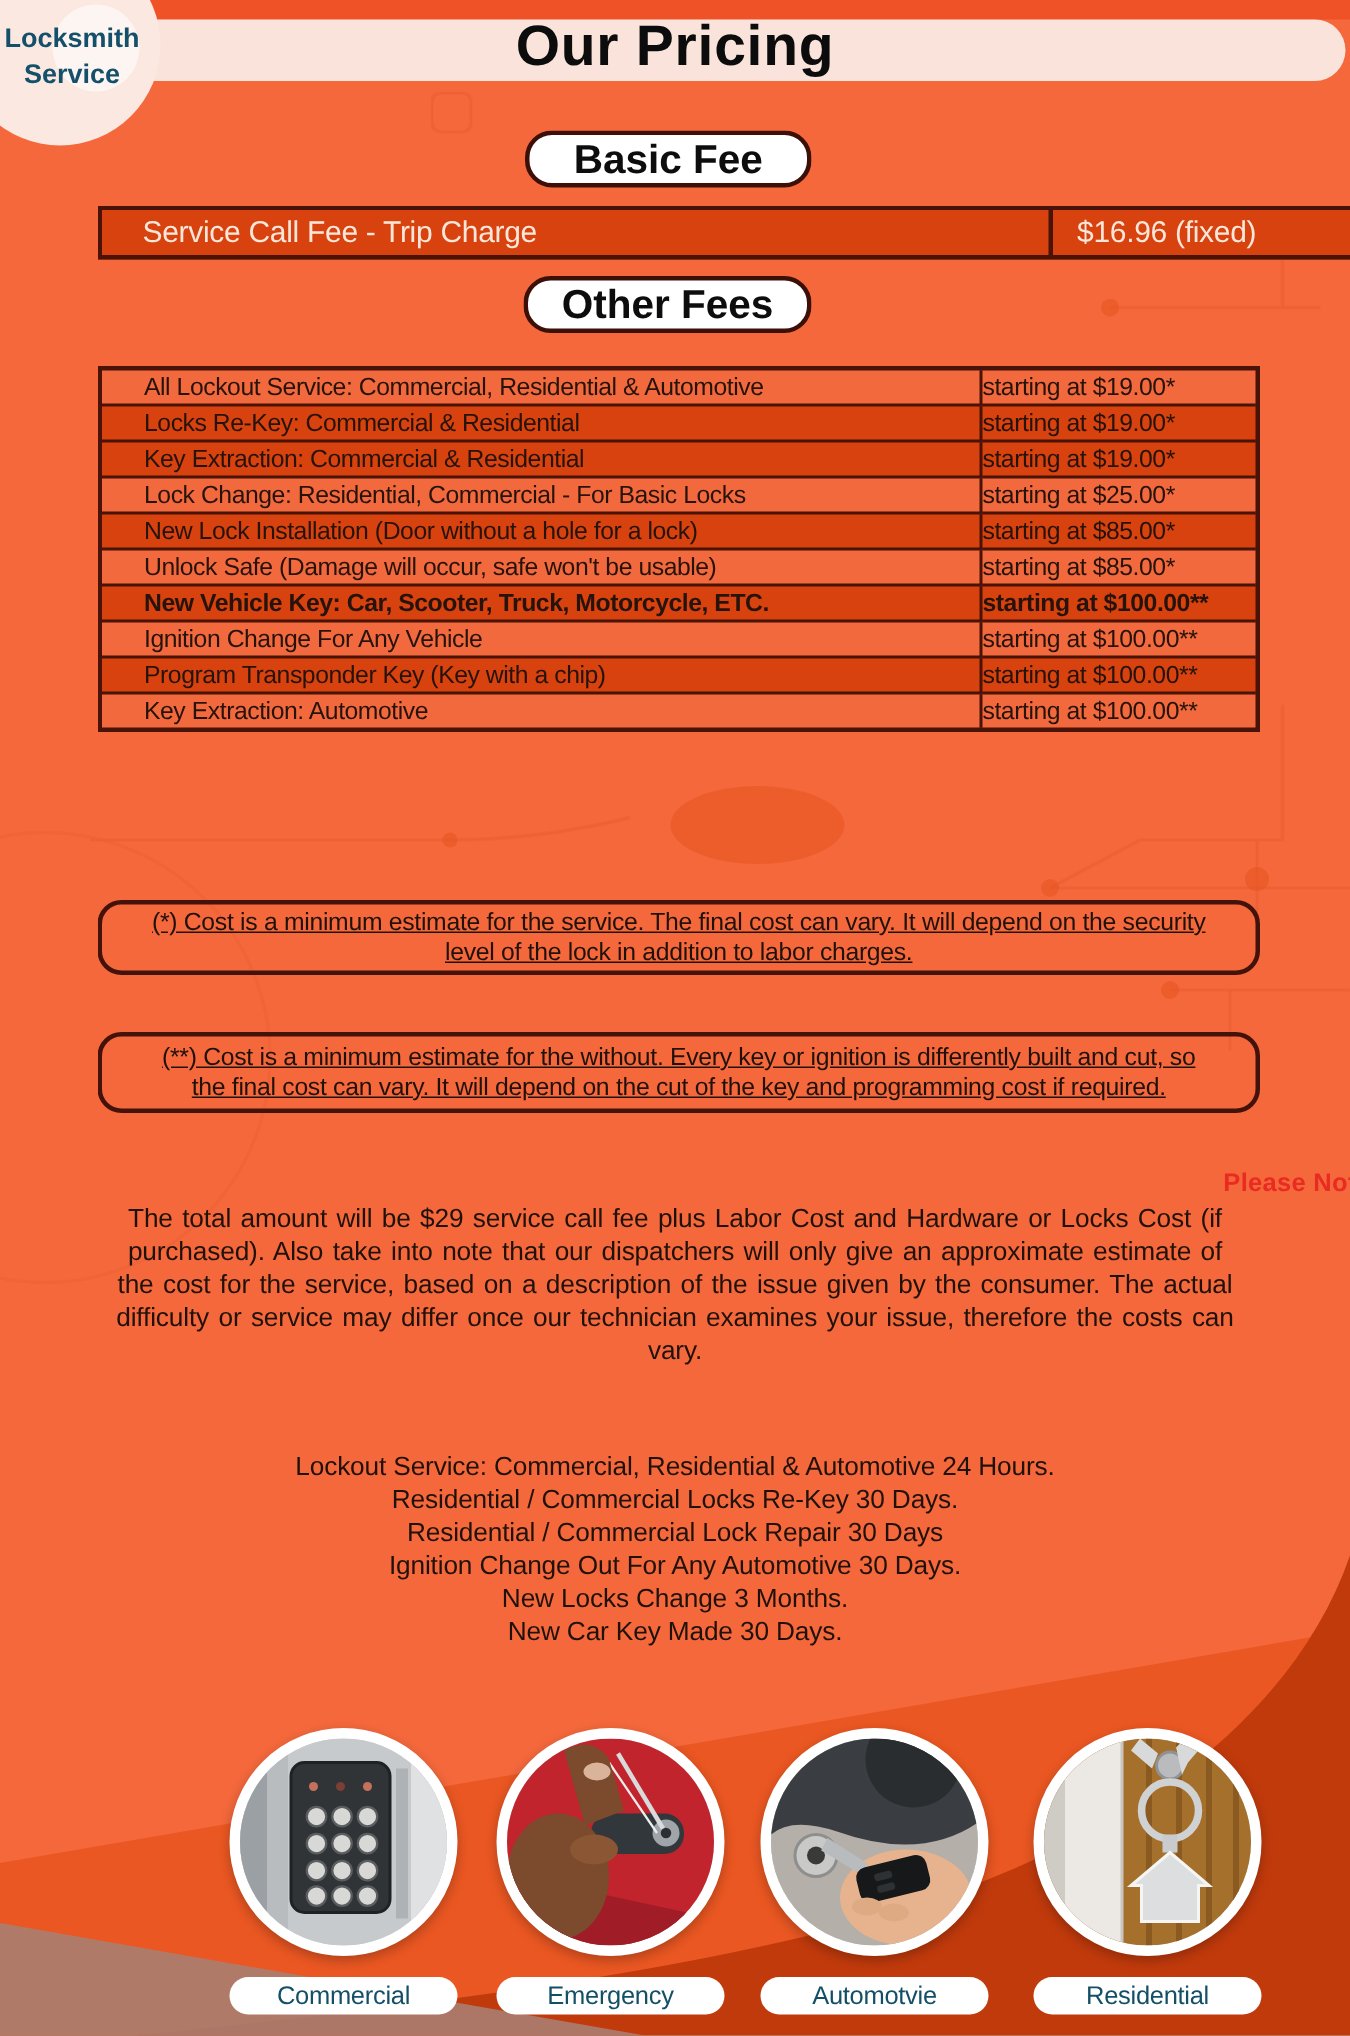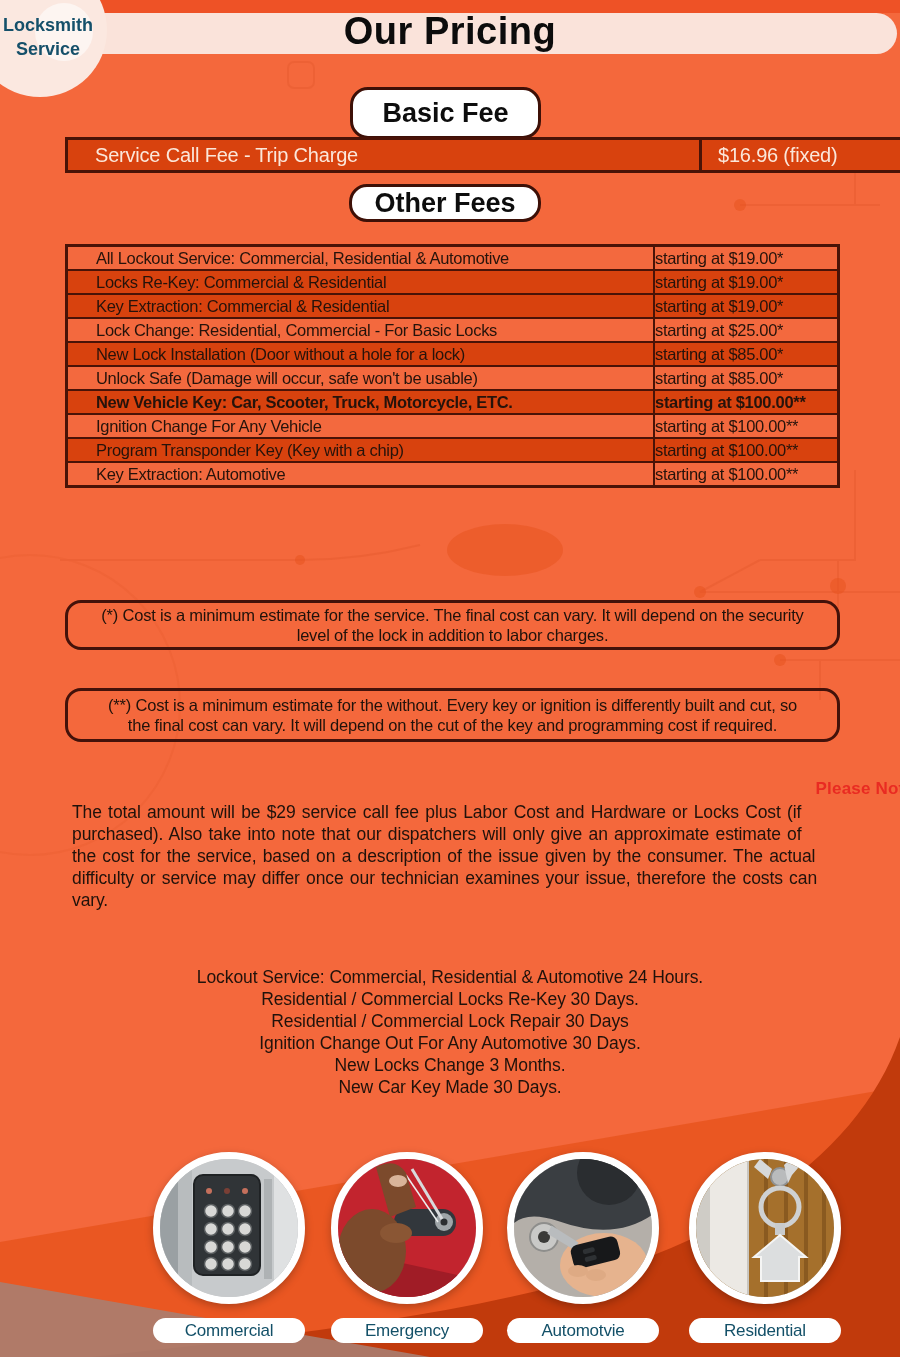--- a/index.html
+++ b/index.html
@@ -25,21 +25,21 @@
   .logo-circle{left:-27px;top:-37px;width:134px;height:134px;border-radius:50%;
     background:#fbe8e0;z-index:3;}
   .logo-highlight{left:62px;top:40px;width:58px;height:58px;border-radius:50%;
     background:rgba(255,255,255,.55);}
   .logo-text{left:22px;top:50px;width:106px;text-align:center;font-weight:bold;
     font-size:18px;line-height:1.35;color:var(--teal-text);}
   
   .pill{background:#fff;border:3px solid #3d1007;border-radius:18px;z-index:2;
     display:flex;align-items:center;justify-content:center;
     font-size:27px;font-weight:bold;color:#0d0d0d;box-sizing:border-box;}
-  .pill-basic{left:350px;top:87px;width:191px;height:52px;}
+  .pill-basic{left:350px;top:87px;width:191px;height:38px;}
   .pill-other{left:349px;top:184px;width:192px;height:38px;}
   
   .basic-table{left:65px;top:137px;width:838px;height:36px;box-sizing:border-box;
     background:var(--row-dark);border:3px solid var(--table-border);display:flex;
     align-items:stretch;z-index:2;color:#fbe7da;font-size:20px;letter-spacing:-.2px;gap:23px;}
   .basic-table .cell{display:flex;align-items:center;}
   .basic-label{flex:1;padding-left:27px;}
   .basic-price{width:182px;border-left:3px solid var(--table-border);padding-left:16px;}
   
   .fees-table{left:65px;top:244px;width:775px;z-index:2;border-collapse:collapse;
@@ -48,28 +48,28 @@
     font-size:16.5px;letter-spacing:-.3px;color:#26130b;padding:0;}
   .fees-table td.fee-label{padding-left:28px;}
   .fees-table td.fee-price{width:182px;padding-left:0;margin-top:44px;}
   .fees-table tr.light{background:var(--row-light);}
   .fees-table tr.dark{background:var(--row-dark);}
   .fees-table tr.em td{font-weight:bold;}
   
   .note-box{left:65px;width:775px;box-sizing:border-box;z-index:2;
     border:3px solid #43120a;border-radius:16px;display:flex;align-items:center;
     justify-content:center;text-align:center;font-size:16.5px;line-height:20px;
-    letter-spacing:-.2px;color:var(--ink);padding:4px 30px;}
+    letter-spacing:-.2px;color:var(--ink);padding:4px 30px;text-decoration:underline;}
   .note-1{top:600px;height:50px;}
   .note-2{top:688px;height:54px;}
   
   .red-heading{width:900px;left:0;text-align:right;z-index:2;
     color:var(--heading-red);font-weight:bold;font-size:17px;letter-spacing:.2px;margin-left:20px;}
   .pn-heading{top:779px;}
-  .pn-body{left:72px;top:801px;width:756px;z-index:2;text-align:left;
+  .pn-body{left:72px;top:801px;width:756px;z-index:2;text-align:center;
     font-size:17.5px;line-height:22px;letter-spacing:-.1px;word-spacing:1.5px;}
   .wr-heading{top:944px;}
   .warranty-list{left:0;top:966px;width:900px;z-index:2;text-align:center;
     font-size:17.5px;line-height:22px;letter-spacing:-.1px;}
   
   .bottom-decor{position:absolute;left:0;bottom:0;z-index:1;pointer-events:none;}
   .cat-circle{top:1152px;width:138px;height:138px;border:7px solid #fff;
     border-radius:50%;overflow:hidden;z-index:4;background:#ccc;
     box-shadow:0 3px 8px rgba(0,0,0,.25);}
   .cat-circle svg{display:block;}

